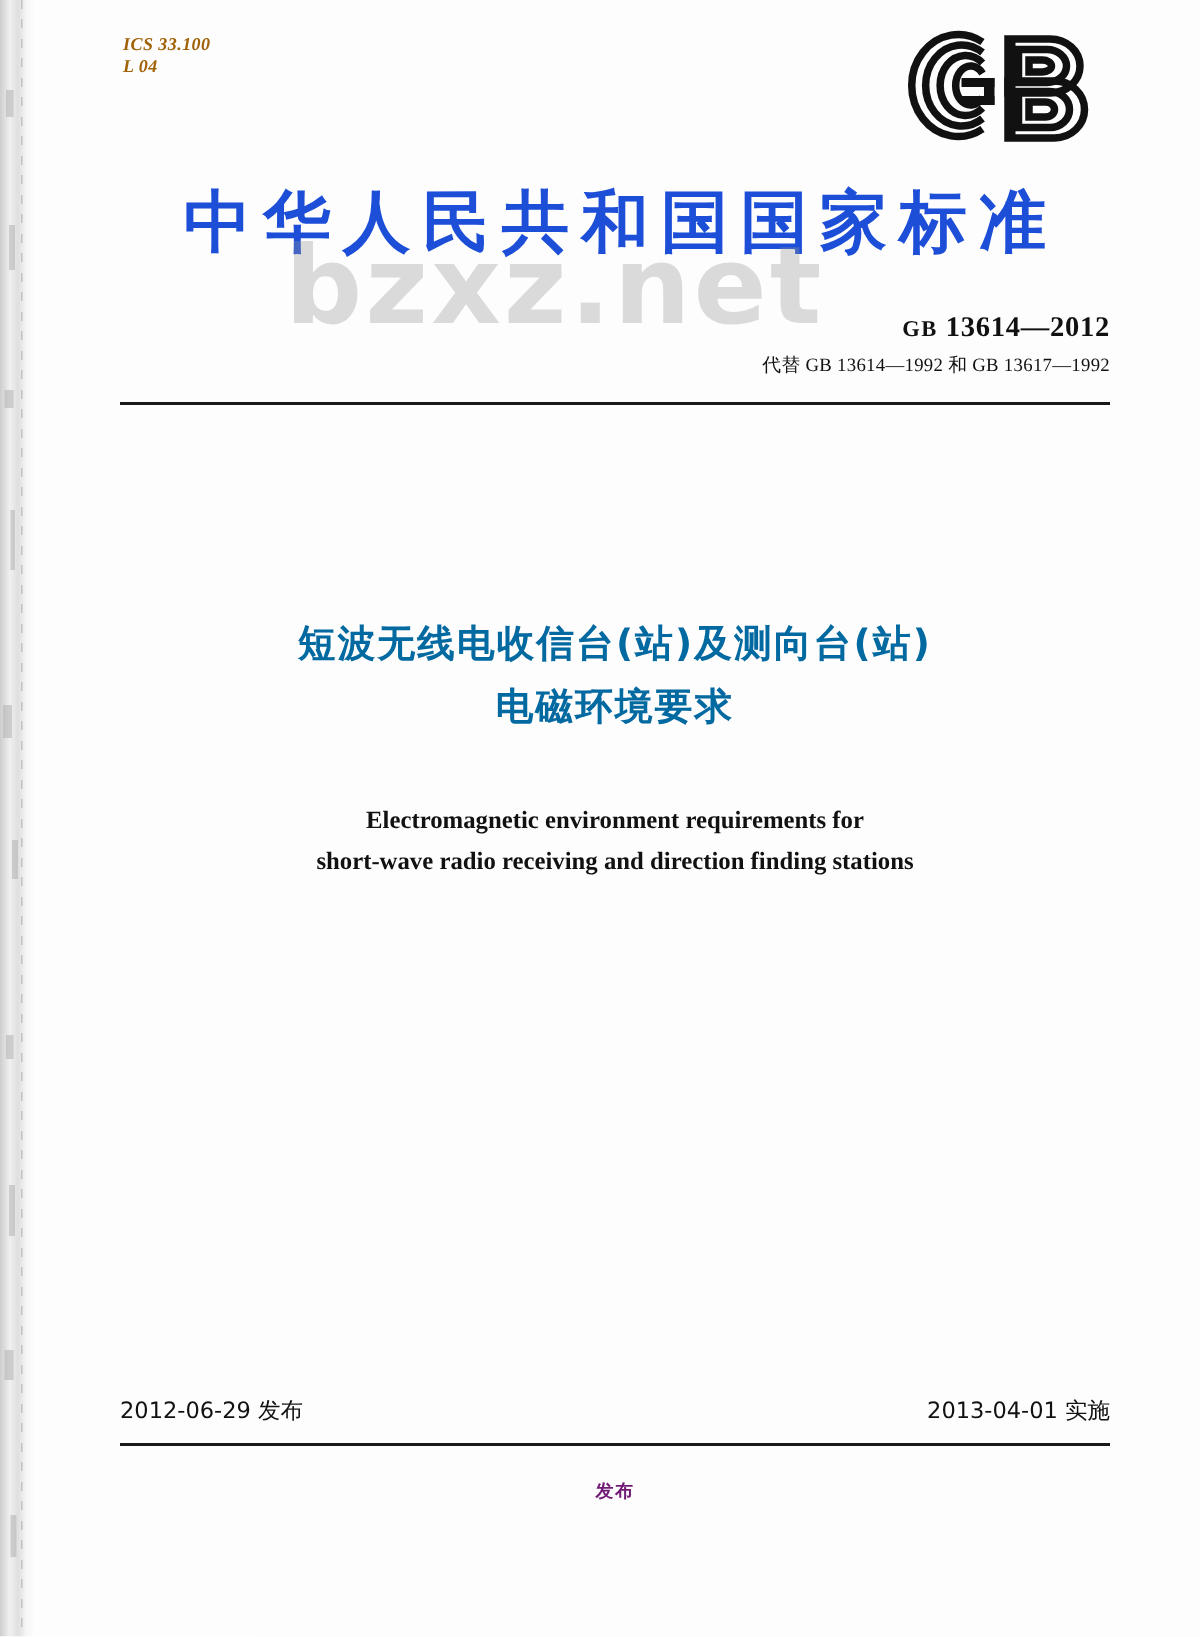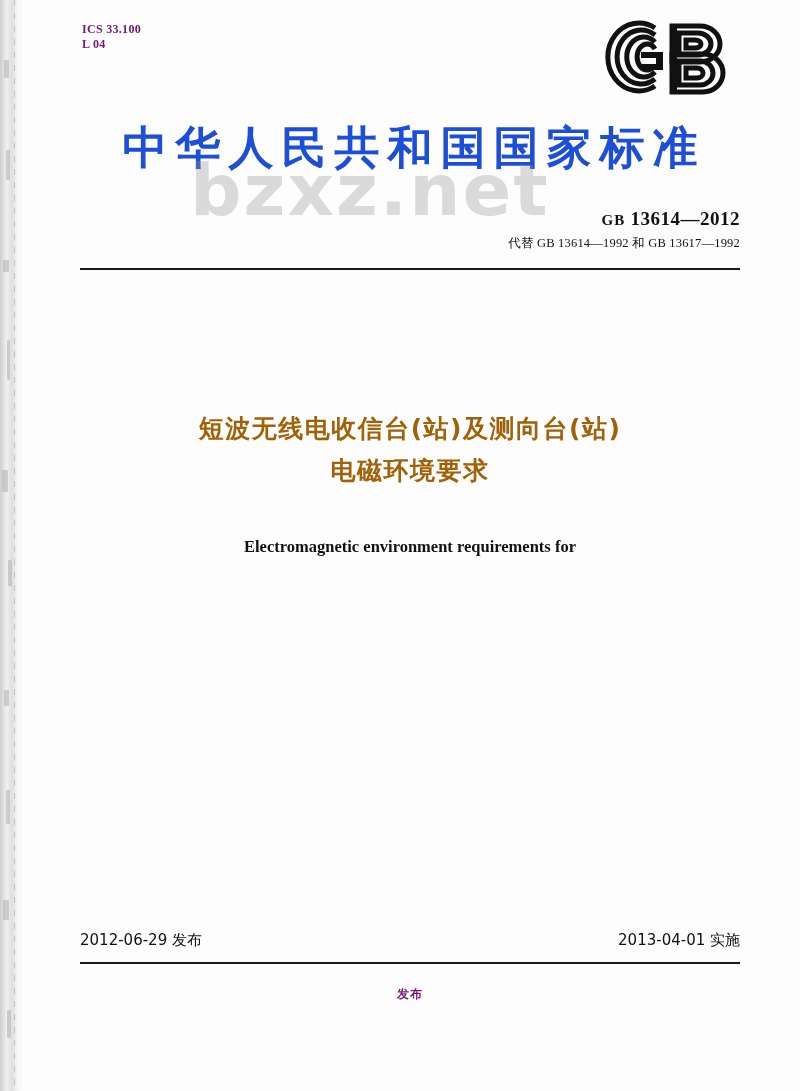--- a/index.html
+++ b/index.html
@@ -55,22 +55,23 @@
 
   
   .ics-block {
     position: absolute;
     left: 22px;
     top: 22px;
     font-family: "Liberation Serif", serif;
     font-size: 12px;
     line-height: 15px;
     letter-spacing: .3px;
-    color: #701a75;
-    font-weight: 700;
+    color: #a16207;
+    font-weight: 700;
+    font-style: italic;
   }
 
   
   .gb-logo {
     position: absolute;
     right: 20px;
     top: 14px;
     width: 146px;
     height: 86px;
   }
@@ -138,21 +139,21 @@
     position: absolute;
     left: 0;
     top: 408px;
     width: 700px;
     text-align: center;
     font-family: "DejaVu Sans", sans-serif;
     font-weight: 700;
     font-size: 25px;
     line-height: 42px;
     letter-spacing: 1.5px;
-    color: #a16207;
+    color: #0369a1;
   }
 
   .doc-title-en {
     position: absolute;
     left: 0;
     top: 533px;
     width: 700px;
     text-align: center;
     font-family: "Liberation Serif", serif;
     font-weight: 700;
@@ -285,20 +286,21 @@
 
     <div class="rule"></div>
 
     <div class="doc-title">
       <div>短波无线电收信台(站)及测向台(站)</div>
       <div>电磁环境要求</div>
     </div>
 
     <div class="doc-title-en">
       <div>Electromagnetic environment requirements for</div>
+      <div>short-wave radio receiving and direction finding stations</div>
     </div>
 
     <div class="date-row">
       <span>2012-06-29 发布</span>
       <span>2013-04-01 实施</span>
     </div>
 
     <div class="rule-bottom"></div>
 
     <div class="issuers">

